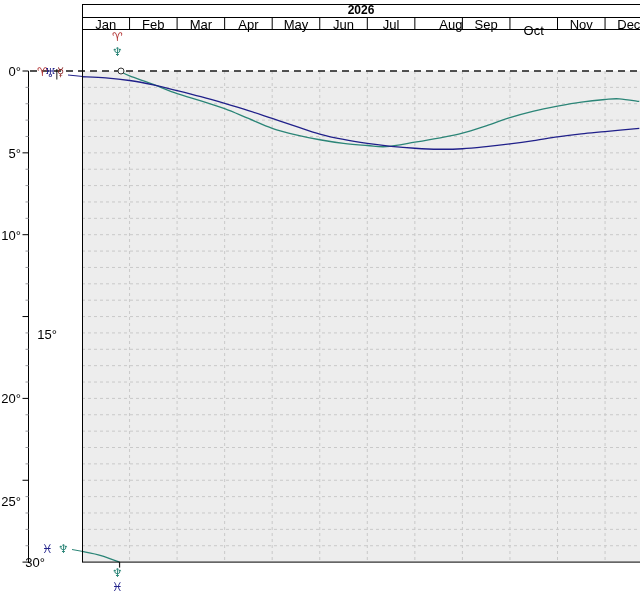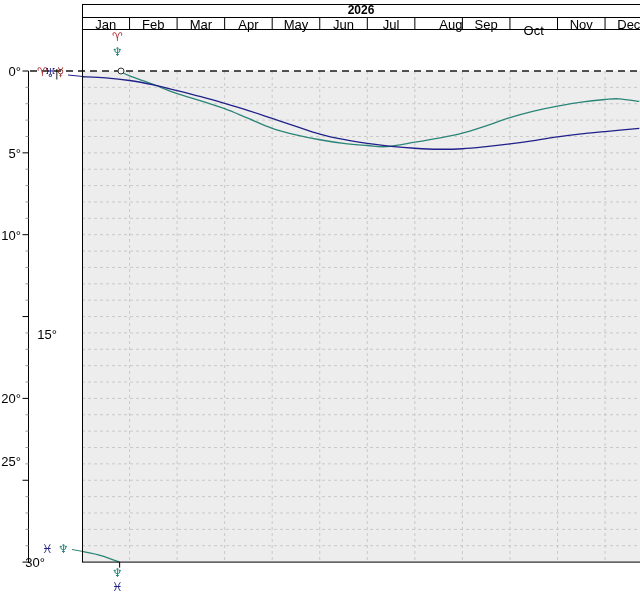--- a/index.html
+++ b/index.html
@@ -130,21 +130,21 @@
       <span class="txt month-label" style="left: 509.95px; top: 25px; width: 47.55px;">Oct</span>
       <span class="txt month-label" style="left: 557.5px; top: 18.5px; width: 47.55px;">Nov</span>
       <span class="txt month-label" style="left: 605.05px; top: 18.5px; width: 47.55px;">Dec</span>
     </div>
   <div id="y-labels">
       <span class="txt y-label" style="left: 0px; width: 21px; top: 66px;">0°</span>
       <span class="txt y-label" style="left: 0px; width: 21px; top: 147.85px;">5°</span>
       <span class="txt y-label" style="left: 0px; width: 21px; top: 229.7px;">10°</span>
       <span class="txt y-label" style="left: 0px; width: 21px; top: 329px; margin-left: 36px;">15°</span>
       <span class="txt y-label" style="left: 0px; width: 21px; top: 393.4px;">20°</span>
-      <span class="txt y-label" style="left: 0px; width: 21px; top: 456px;">25°</span>
+      <span class="txt y-label" style="left: 0px; width: 21px; top: 496px;">25°</span>
       <span class="txt y-label" style="left: 0px; width: 21px; top: 557.1px; margin-left: 24px;">30°</span>
     </div>
   <div id="glyphs">
       <span class="g" style="left: 37px; top: 66px; color: rgb(178, 50, 50);">♈</span>
       <span class="g" style="left: 45px; top: 67px; color: rgb(32, 32, 138);">♅</span>
       <span class="g" style="left: 55px; top: 67px; color: rgb(0, 0, 0); font-size: 11px; font-weight: normal;">|</span>
       <span class="g" style="left: 57px; top: 66px; color: rgb(140, 42, 42);">☿</span>
       <span class="g" style="left: 112px; top: 31px; color: rgb(178, 50, 50);">♈</span>
       <span class="g" style="left: 112px; top: 46px; color: rgb(43, 133, 119);">♆</span>
       <span class="g" style="left: 42px; top: 543px; color: rgb(32, 32, 138);">♓</span>

